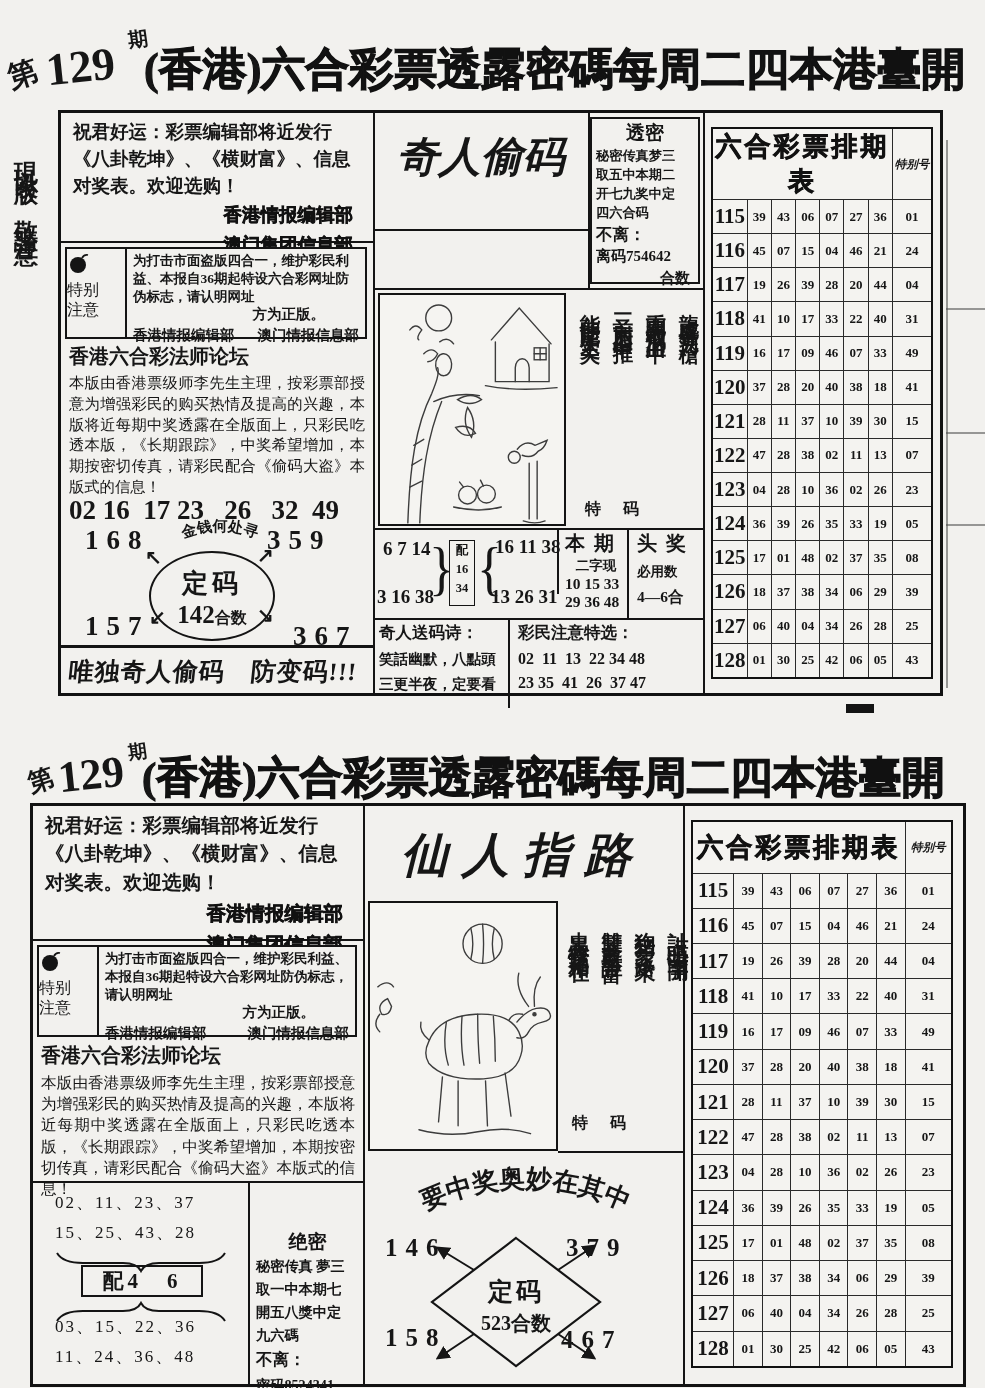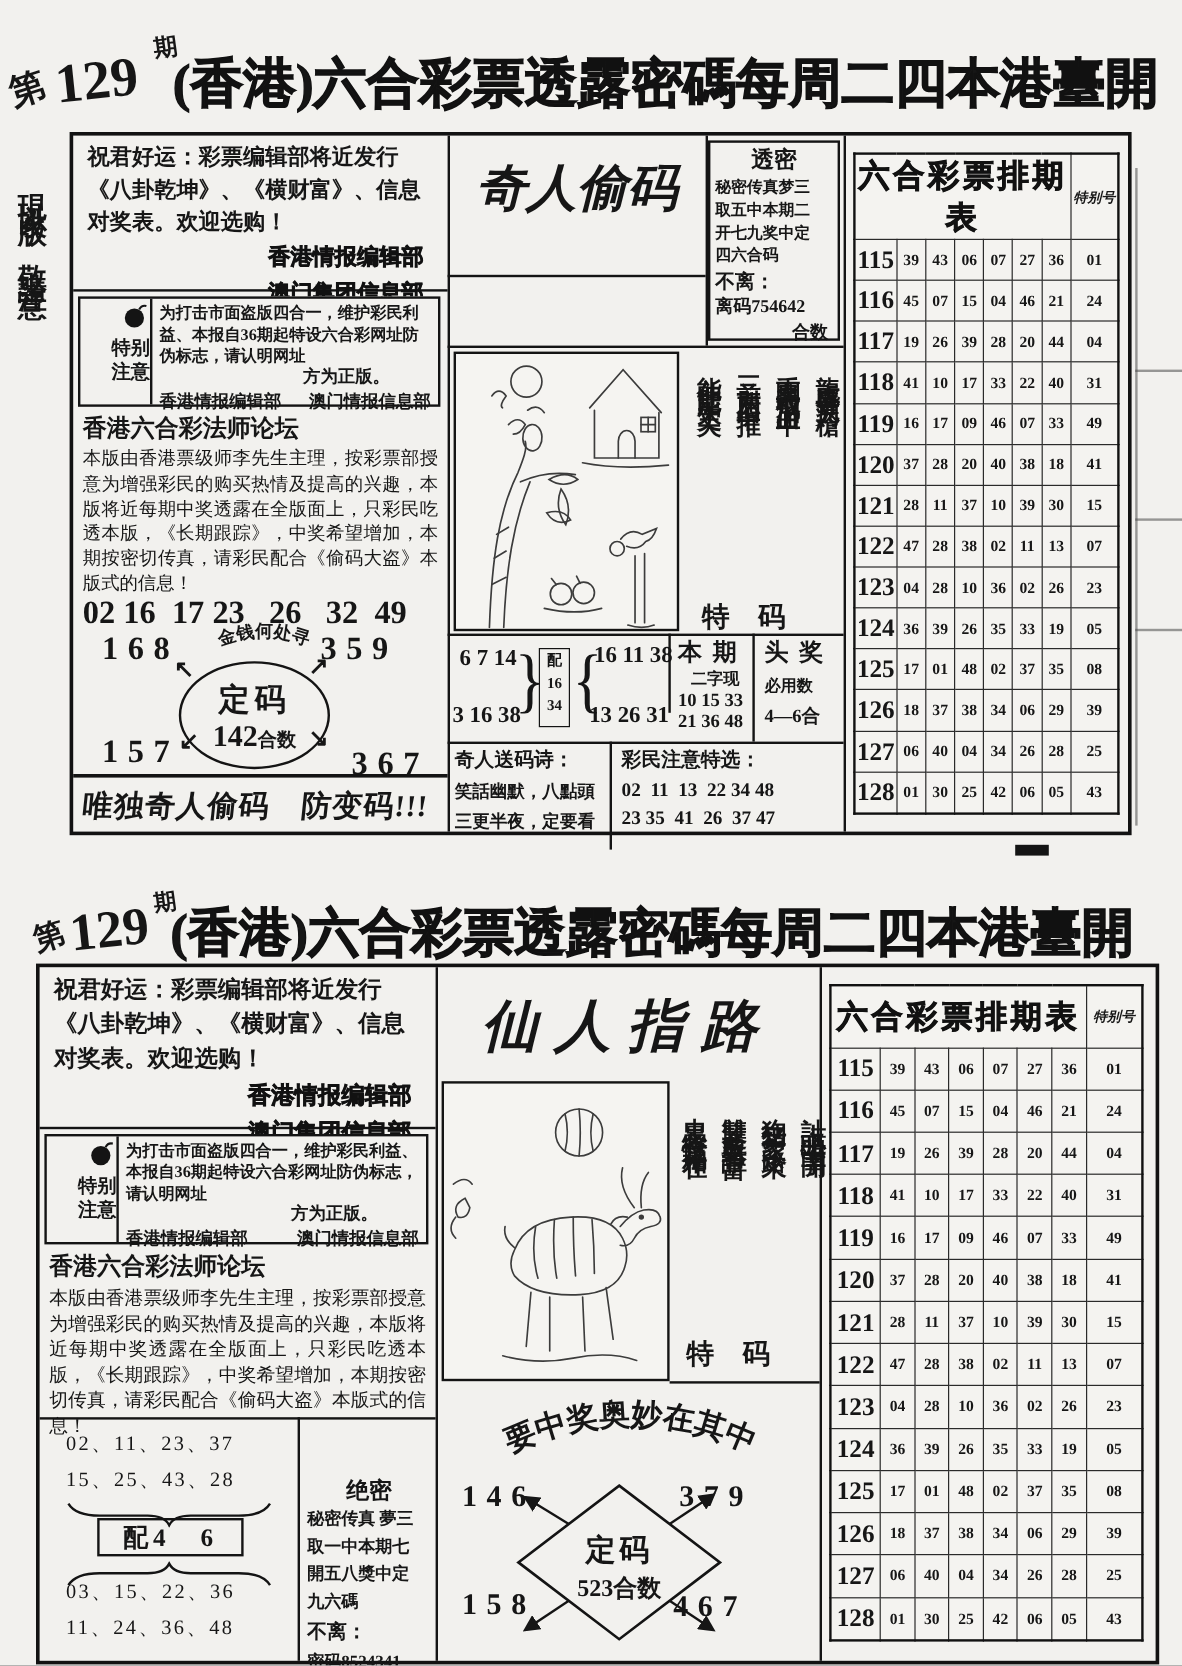--- a/index.html
+++ b/index.html
@@ -20,21 +20,21 @@
   .mainbox{border:3px solid #121212;}
   .col{position:absolute;top:0;bottom:0;}
   .brd-r{border-right:2.5px solid #141414;}
   .hline{position:absolute;border-top:2.5px solid #141414;height:0;}
 
   
   .greet{padding:6px 10px 0 12px;font-size:18.5px;font-weight:bold;line-height:1.45;
          border-bottom:2.5px solid #141414;box-sizing:border-box;}
   .greet .sign{ text-align:right;font-weight:900;padding-right:10px;margin-top:3px;}
   .notice{border:2.5px solid #141414;display:flex;box-sizing:border-box;background:#f2f1ee;}
-  .n-label{width:58px;border-right:2px solid #141414;text-align:right;font-weight:700;
+  .n-label{width:58px;border-right:2px solid #141414;text-align:left;font-weight:400;
            font-size:16px;line-height:1.25;padding-top:2px;}
   .n-body{flex:1;padding:3px 6px;font-size:13.5px;font-weight:bold;line-height:1.32;}
   .n-note{text-align:right;padding-right:34px;font-size:14.5px;}
   .n-signs{display:flex;justify-content:space-between;font-size:14.5px;margin-top:1px;}
   .f-title{font-size:20px;font-weight:800;}
   .f-body{font-size:15.3px;line-height:1.36;text-align:justify;margin-top:3px;}
 
   
   .numrow{font-size:27px;font-weight:bold;}
   .bignum{font-size:27px;font-weight:bold;letter-spacing:8px;}
@@ -52,21 +52,21 @@
   .toumi{border:2.2px solid #141414;box-sizing:border-box;padding:1px 4px;}
   .tm-title{text-align:center;font-size:19px;font-weight:800;}
   .toumi .tline{font-size:13.2px;font-weight:bold;line-height:1.45;}
   .toumi .tline:nth-child(5){font-size:16.5px;}
   .toumi .tline:nth-child(6){font-size:15px;}
   .toumi .tline:nth-child(7){text-align:right;font-size:15px;padding-right:4px;}
 
   .picbox{border:2.5px solid #141414;box-sizing:border-box;background:#f5f4f1;}
   .poem{letter-spacing:5px;font-size:20.5px;font-weight:600;}
   .poem .vline{margin:0 5px;}
-  .tema{font-size:23px;font-weight:900;letter-spacing:9px;}
+  .tema{font-size:16px;font-weight:900;letter-spacing:9px;}
 
   
   .p-num{font-size:19px;font-weight:bold;}
   .p-brc{font-size:52px;font-weight:400;transform:scaleY(1.15);line-height:1;}
   .p-box{border:1.6px solid #141414;text-align:center;font-size:12.5px;font-weight:bold;
          line-height:1.5;box-sizing:border-box;}
   .cellt{font-size:20px;font-weight:900;letter-spacing:2px;}
   .cells{font-size:13.5px;font-weight:bold;}
   .celln{font-size:15.5px;font-weight:bold;}
 
@@ -225,21 +225,21 @@
             <div>16</div>
             <div>34</div>
           </div>
         <span class="abs p-brc" style="left:104px;top:14px;">{</span>
         <span class="abs p-num" style="left:122px;top:8px;">16 11 38</span>
         <span class="abs p-num" style="left:118px;top:58px;">13 26 31</span>
         <div class="abs" style="left:184px;top:0;width:70px;height:66px;border-left:2.2px solid #141414;padding:2px 0 0 6px;box-sizing:border-box;">
           <div class="cellt">本 期</div>
           <div class="cells" style="text-align:center;">二字现</div>
           <div class="celln">10 15 33</div>
-          <div class="celln">21 36 48</div>
+          <div class="celln">29 36 48</div>
         </div>
         <div class="abs" style="left:254px;top:0;width:76px;height:90px;border-left:2.2px solid #141414;padding:2px 0 0 8px;box-sizing:border-box;">
           <div class="cellt">头 奖</div>
           <div class="cells" style="margin-top:6px;">必用数</div>
           <div class="celln" style="margin-top:6px;">4—6合</div>
         </div>
       </div>
       <div class="hline" style="left:0;top:505px;width:330px;"></div>
       <div class="abs" style="left:0;top:505px;width:137px;height:90px;border-right:2.2px solid #141414;padding:4px 0 0 6px;box-sizing:border-box;">
         <div class="p2-title">奇人送码诗：</div>

